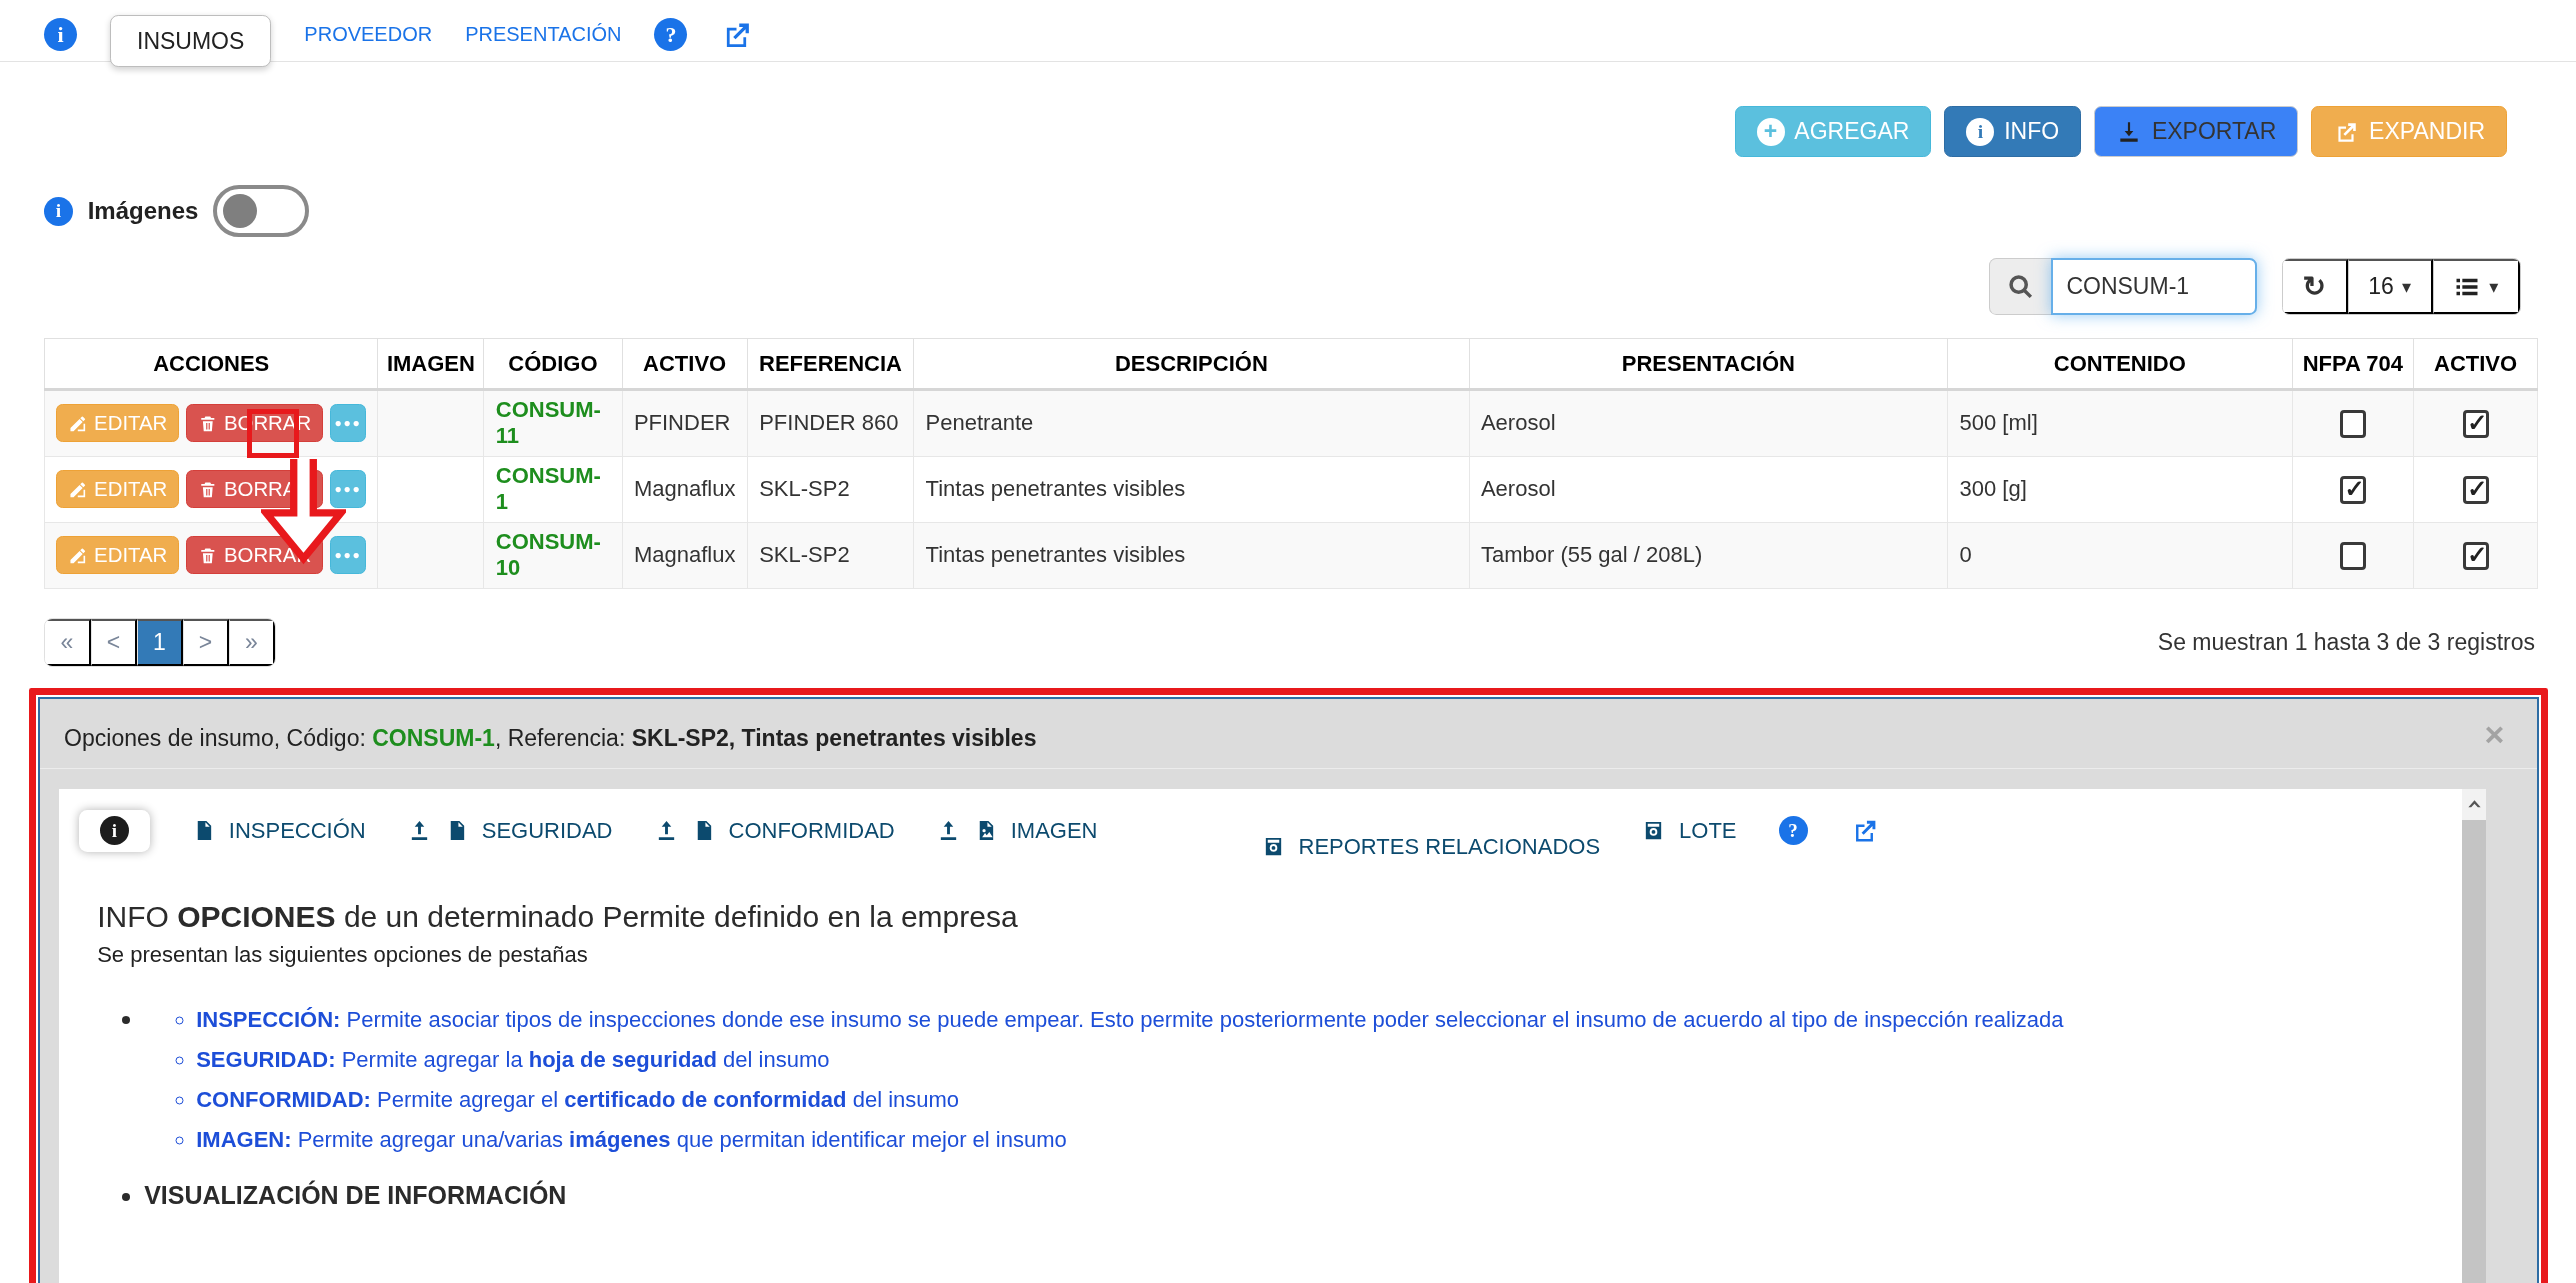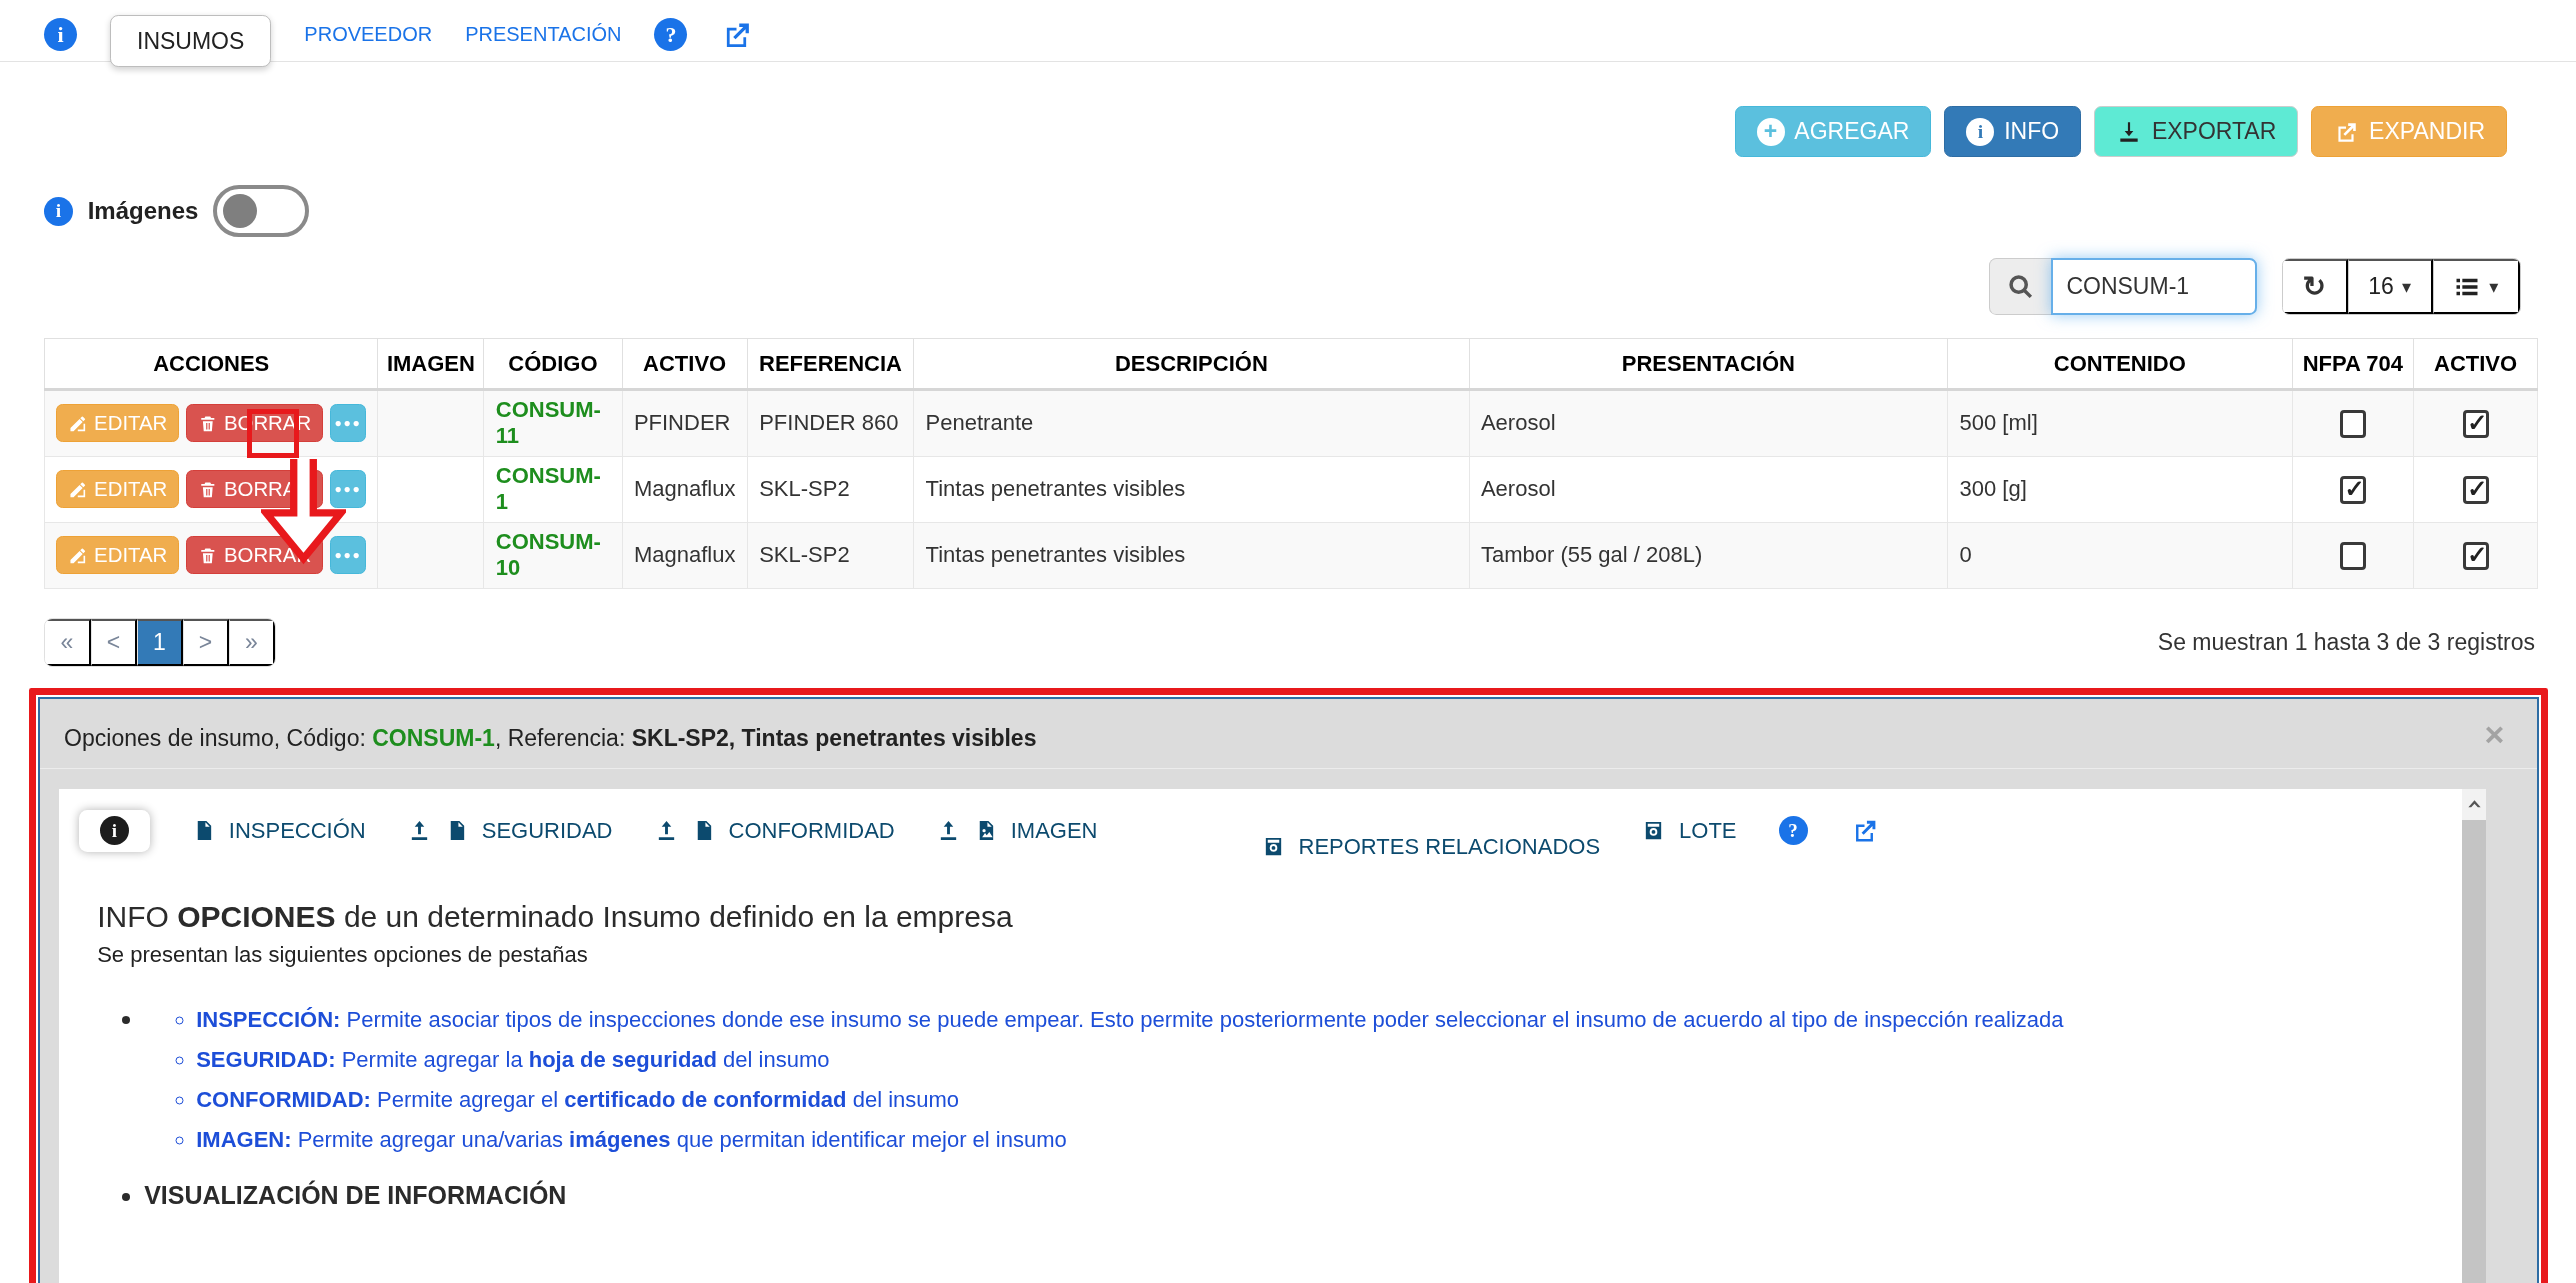--- a/index.html
+++ b/index.html
@@ -22,21 +22,21 @@
   .tab-link { color:#1a73e8; font-size:20px; }
   .svg-blue { color:#1a73e8; }
 
   
   .toolbar { display:flex; justify-content:flex-end; gap:13px; margin:44px 69px 0 0; }
   .btn { display:inline-flex; align-items:center; gap:9.8px; padding:10.6px 21px; border-radius:7.3px;
          font-size:23px; border:1.6px solid transparent; cursor:pointer; white-space:nowrap;
          font-family:inherit; }
   .btn-cyan    { background:#5bc0de; border-color:#46b8da; color:#fff; }
   .btn-primary { background:#337ab7; border-color:#2e6da4; color:#fff; }
-  .btn-default { background:#5eead4; border-color:#ccc; color:#333; }
+  .btn-default { background:#3b82f6; border-color:#ccc; color:#333; }
   .btn-orange  { background:#f0ad4e; border-color:#eea236; color:#fff; }
   .plus-circle { width:28px; height:28px; border-radius:50%; background:#fff; color:#5bc0de;
                  display:inline-flex; align-items:center; justify-content:center;
                  font-size:23px; font-weight:bold; }
   .info-dot { width:28px; height:28px; border-radius:50%; background:#fff; color:#337ab7;
               display:inline-flex; align-items:center; justify-content:center;
               font-size:19.6px; font-weight:bold; font-family:"Liberation Serif", serif; }
 
   
   .images-row { display:flex; align-items:center; gap:14.7px; margin:28px 0 0 44px; }
@@ -433,21 +433,21 @@
             <span>LOTE</span>
           </a>
           <span class="icon-circle" style="width:29px;height:29px;font-size:19px">?</span>
           <svg class="svg-blue" width="29" height="29" viewBox="0 0 36 36">
               <use href="#i-ext"></use>
             </svg>
         </div>
 
         <div class="opt-content">
           <div class="opt-h">
-            <span>INFO </span><b>OPCIONES</b><span> de un determinado Insumo definido en la empresa</span>
+            <span>INFO </span><b>OPCIONES</b><span> de un determinado Permite definido en la empresa</span>
           </div>
           <p class="opt-p2">Se presentan las siguientes opciones de pestañas</p>
 
           <ul class="sections">
             <li>
               <ul class="subitems">
                 <li><b>INSPECCIÓN:</b><span> Permite asociar tipos de inspecciones donde ese insumo se puede empear. Esto permite posteriormente poder seleccionar el insumo de acuerdo al tipo de inspección realizada</span><b></b><span></span></li>
                 <li><b>SEGURIDAD:</b><span> Permite agregar la </span><b>hoja de seguridad</b><span> del insumo</span></li>
                 <li><b>CONFORMIDAD:</b><span> Permite agregar el </span><b>certificado de conformidad</b><span> del insumo</span></li>
                 <li><b>IMAGEN:</b><span> Permite agregar una/varias </span><b>imágenes</b><span> que permitan identificar mejor el insumo</span></li>

